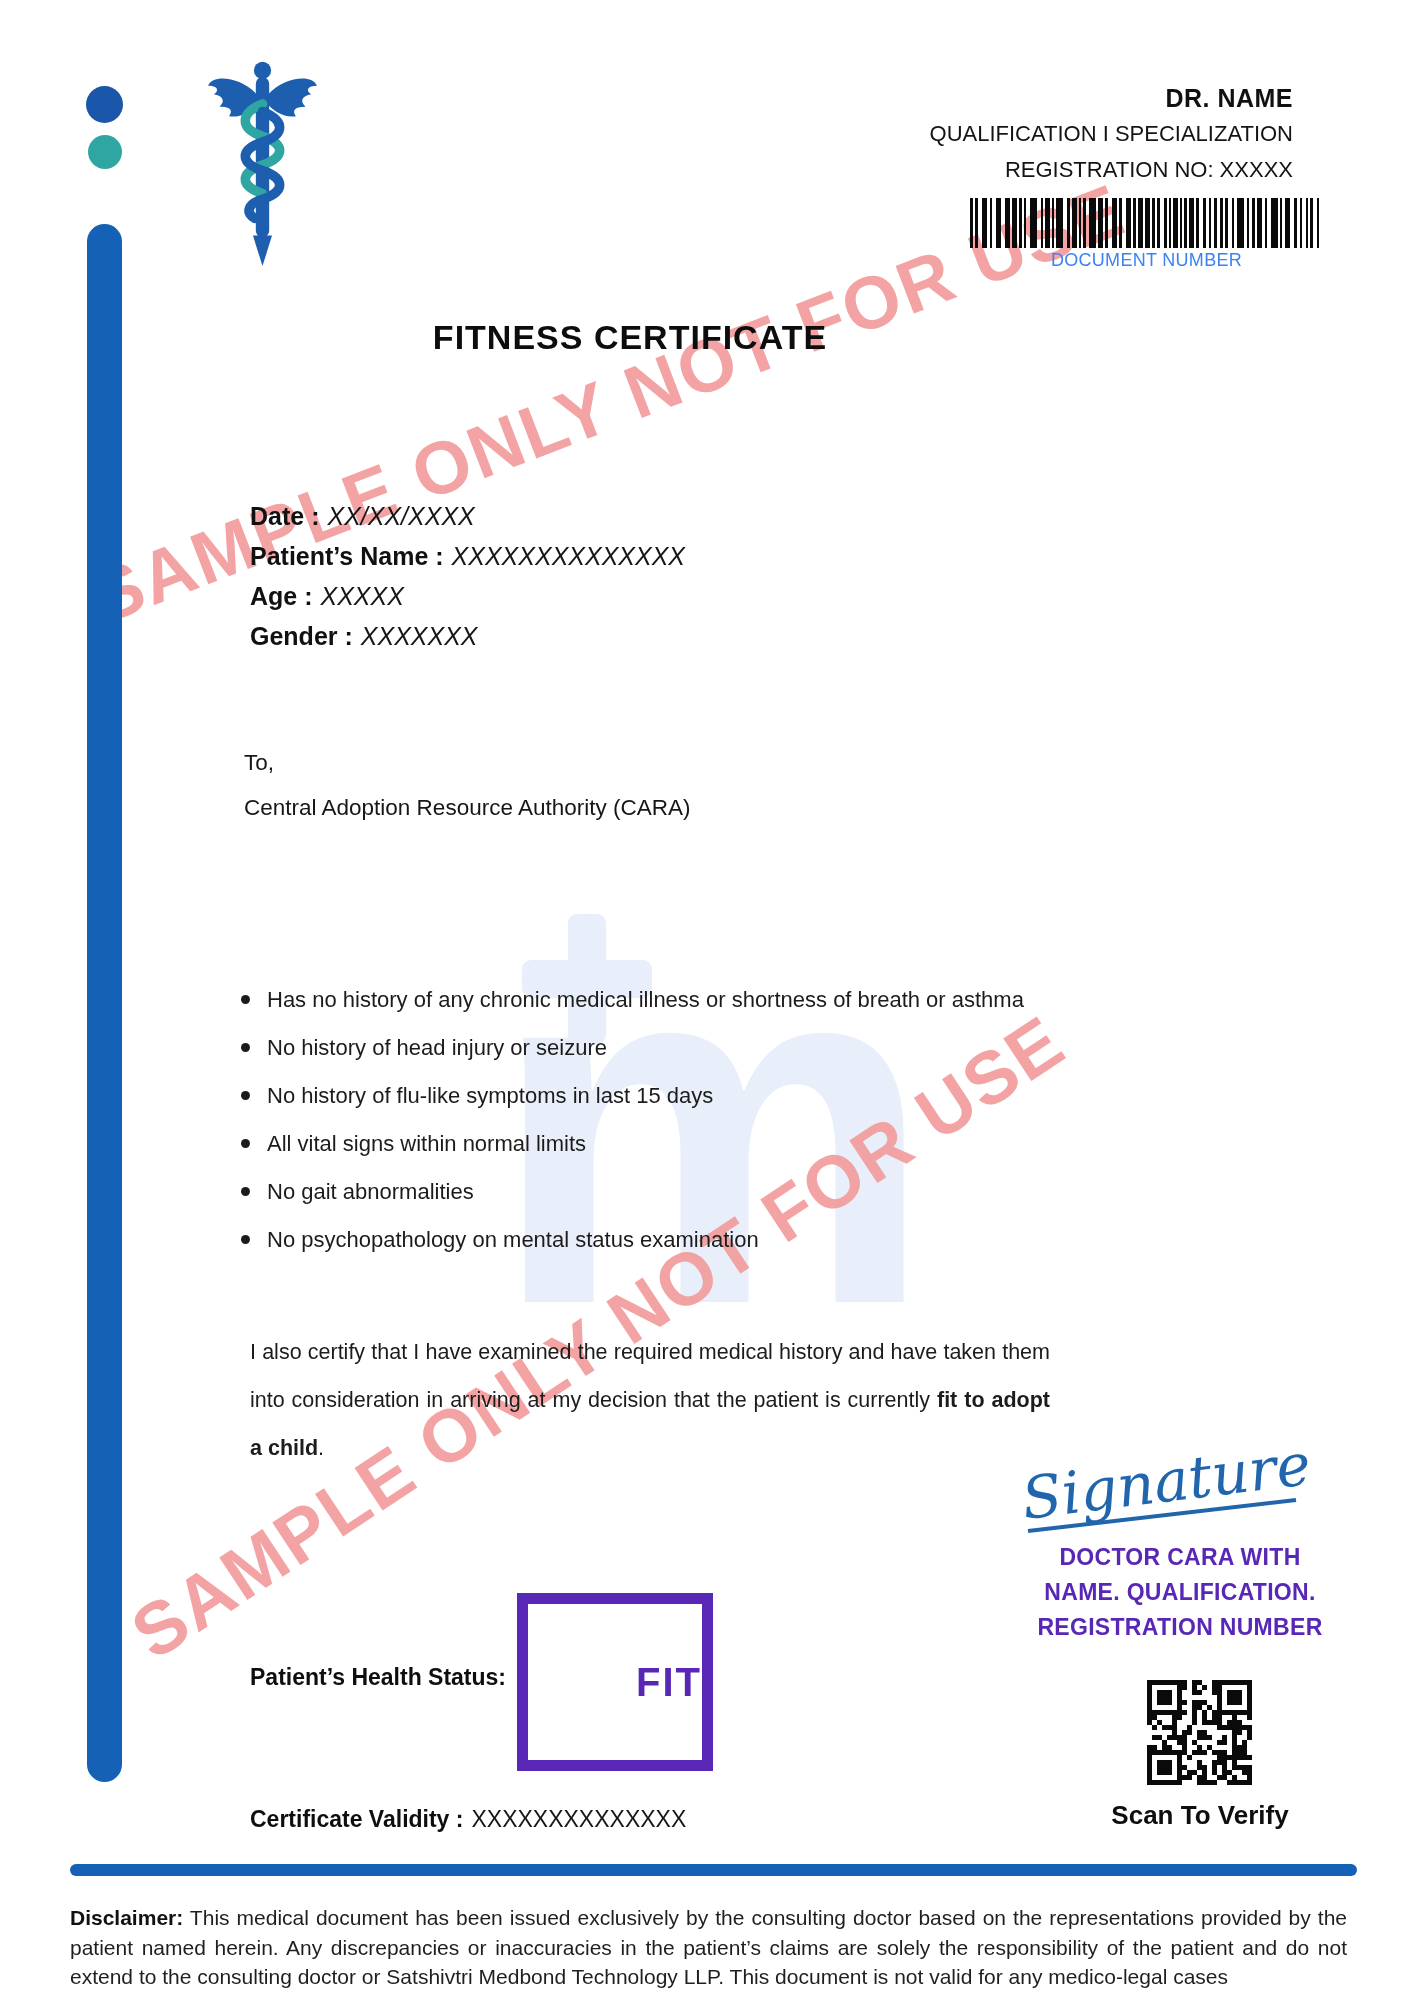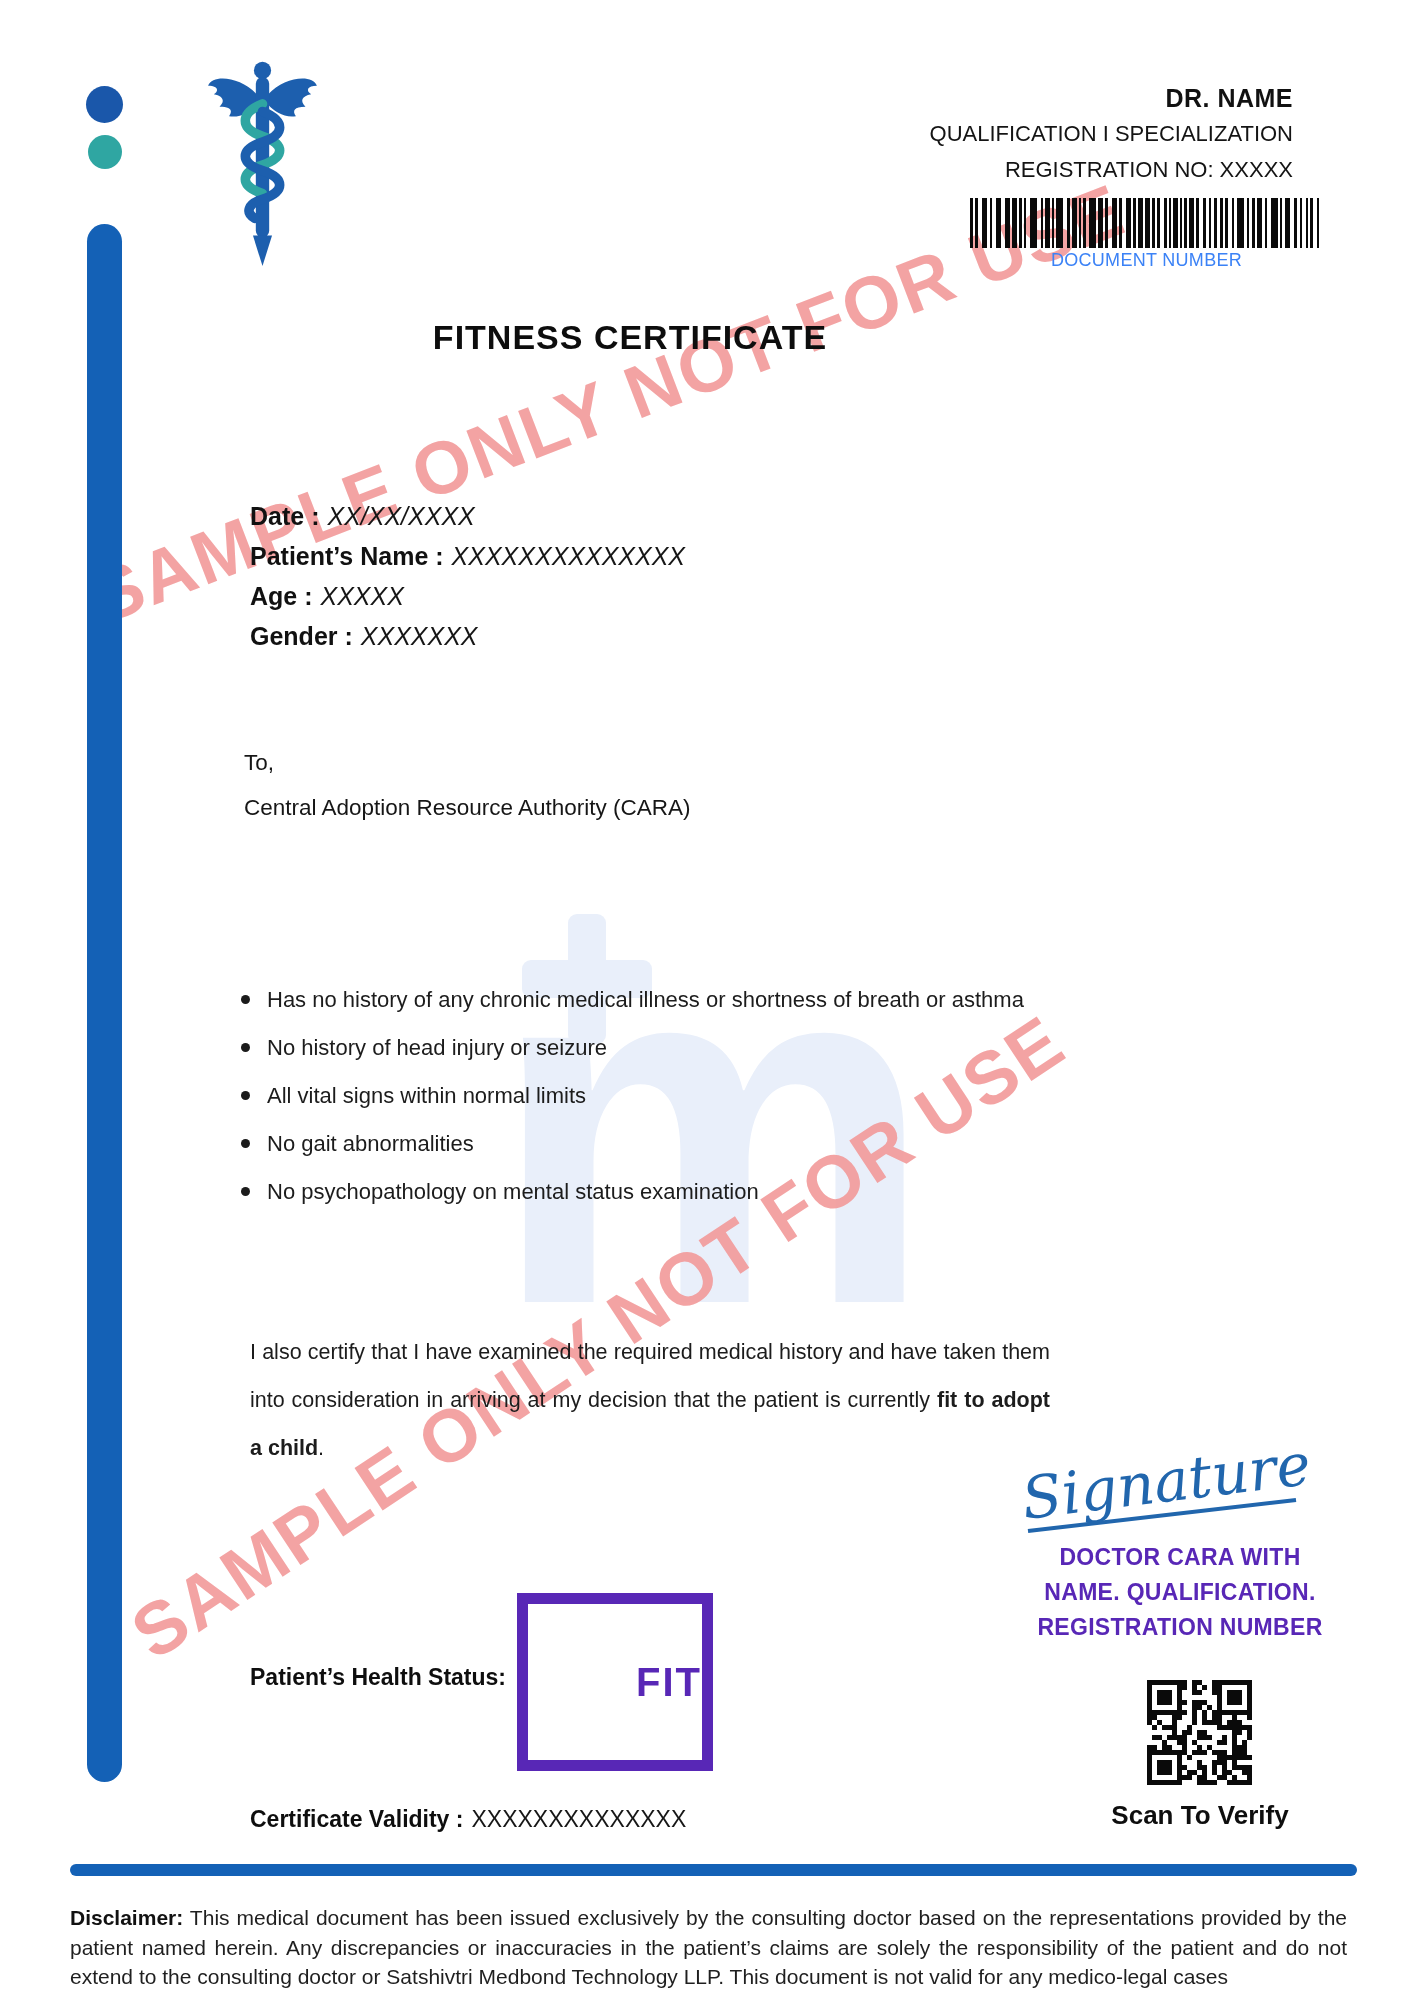--- a/index.html
+++ b/index.html
@@ -198,20 +198,21 @@
 
   <div class="addressee">
     <div>To,</div>
     <div>Central Adoption Resource Authority (CARA)</div>
   </div>
 
 
   <ul class="bullets">
     <li>Has no history of any chronic medical illness or shortness of breath or asthma</li>
     <li>No history of head injury or seizure</li>
+    <li>No history of flu-like symptoms in last 15 days</li>
     <li>All vital signs within normal limits</li>
     <li>No gait abnormalities</li>
     <li>No psychopathology on mental status examination</li>
   </ul>
 
   <p class="closing"><span>I also certify that I have examined the required medical history and have taken them into consideration in arriving at my decision that the patient is currently </span><span class="b">fit to adopt a child</span><span>.</span></p>
 
   <svg class="signature-block" width="300" height="118" viewBox="0 0 300 118">
     <text x="10" y="74" font-family="'DejaVu Serif', serif" font-style="italic" font-size="58" fill="#2166ad" transform="rotate(-7 150 60)">Signature</text>
     <path d="M16 103 L284 72" stroke="#2166ad" stroke-width="4" fill="none"></path>

